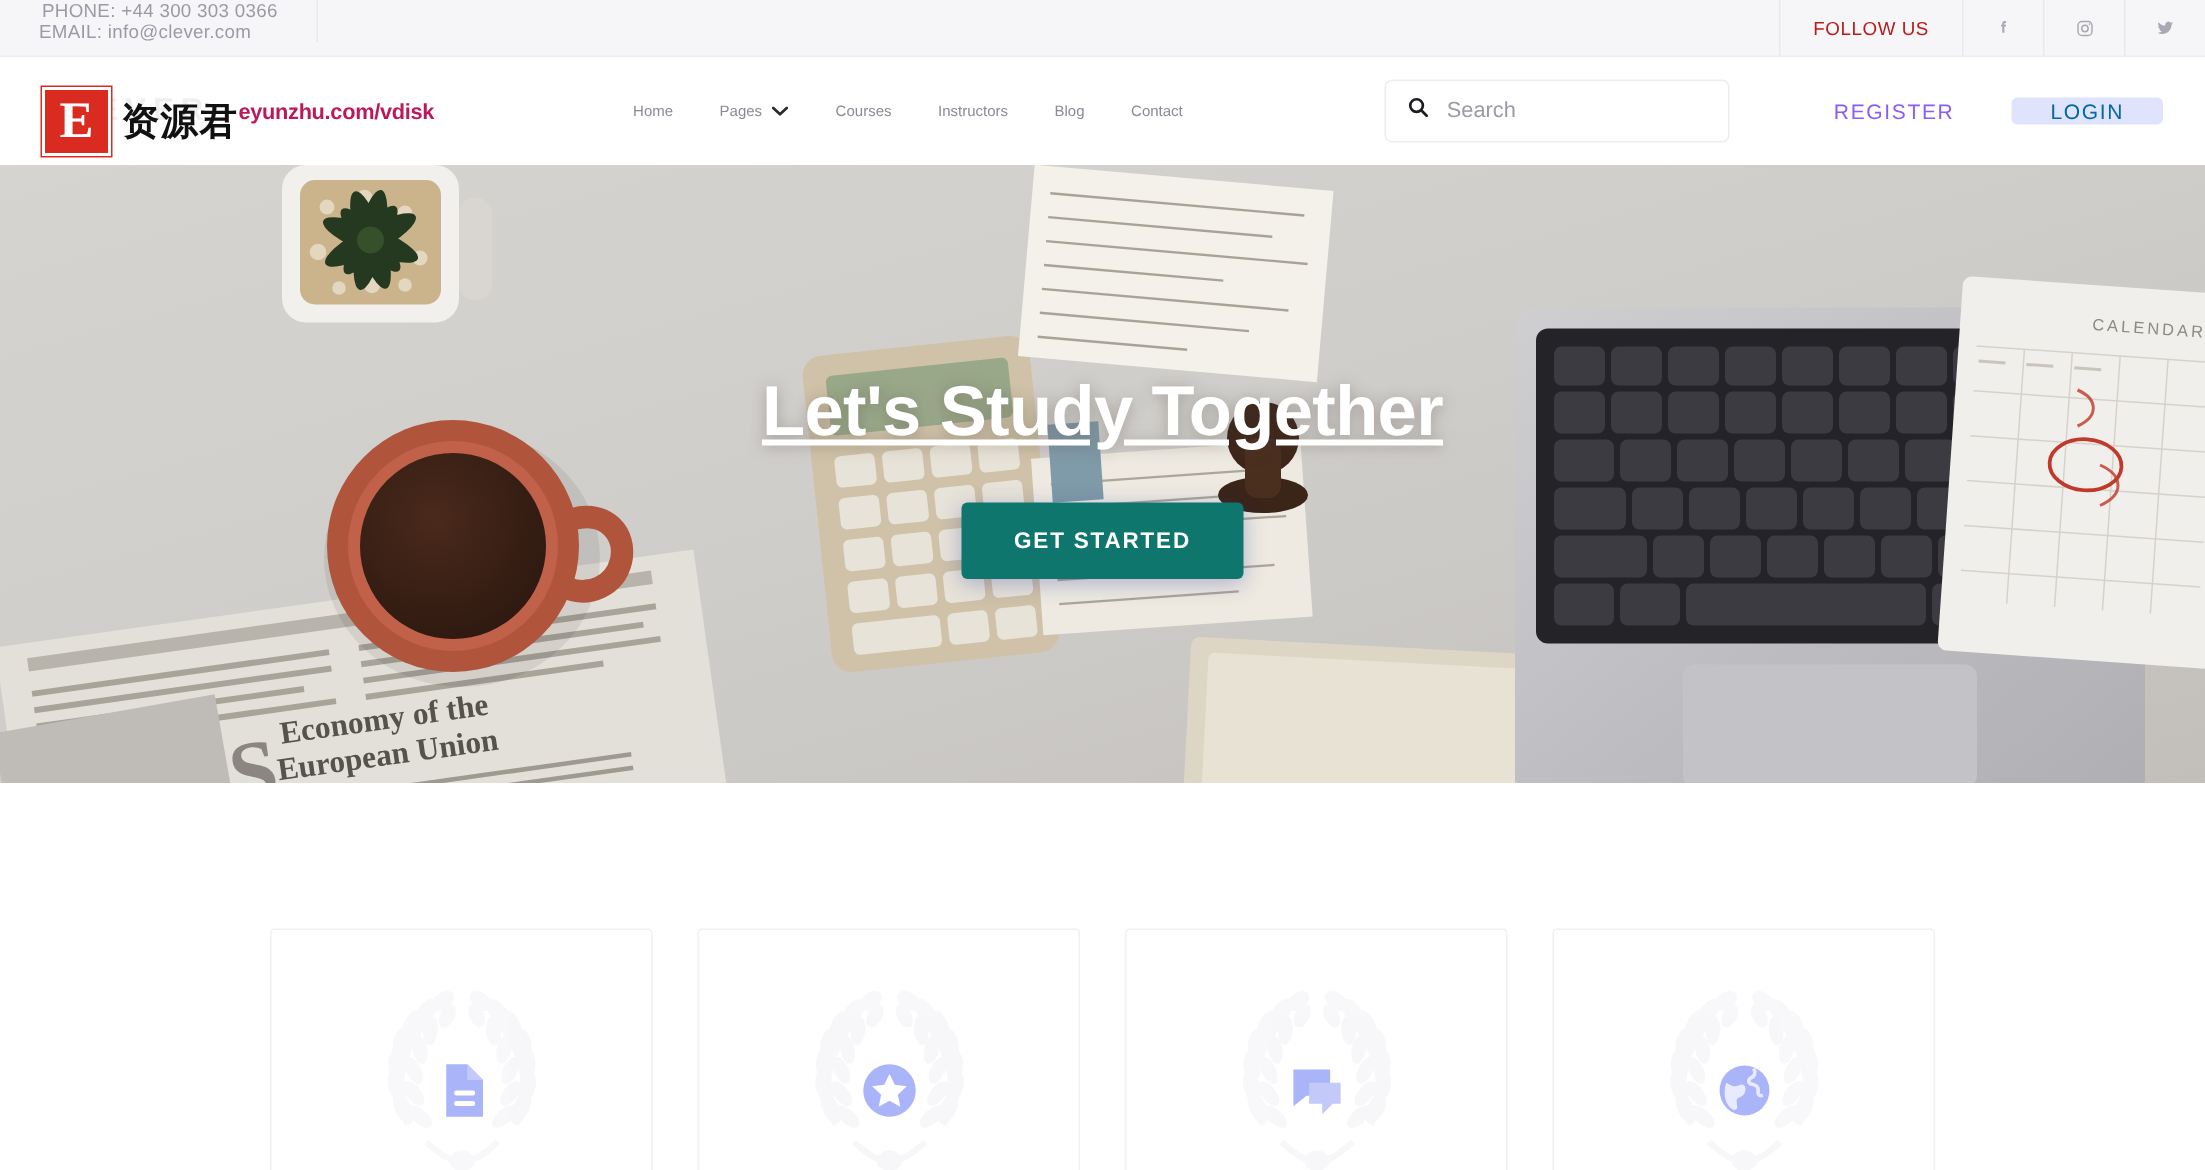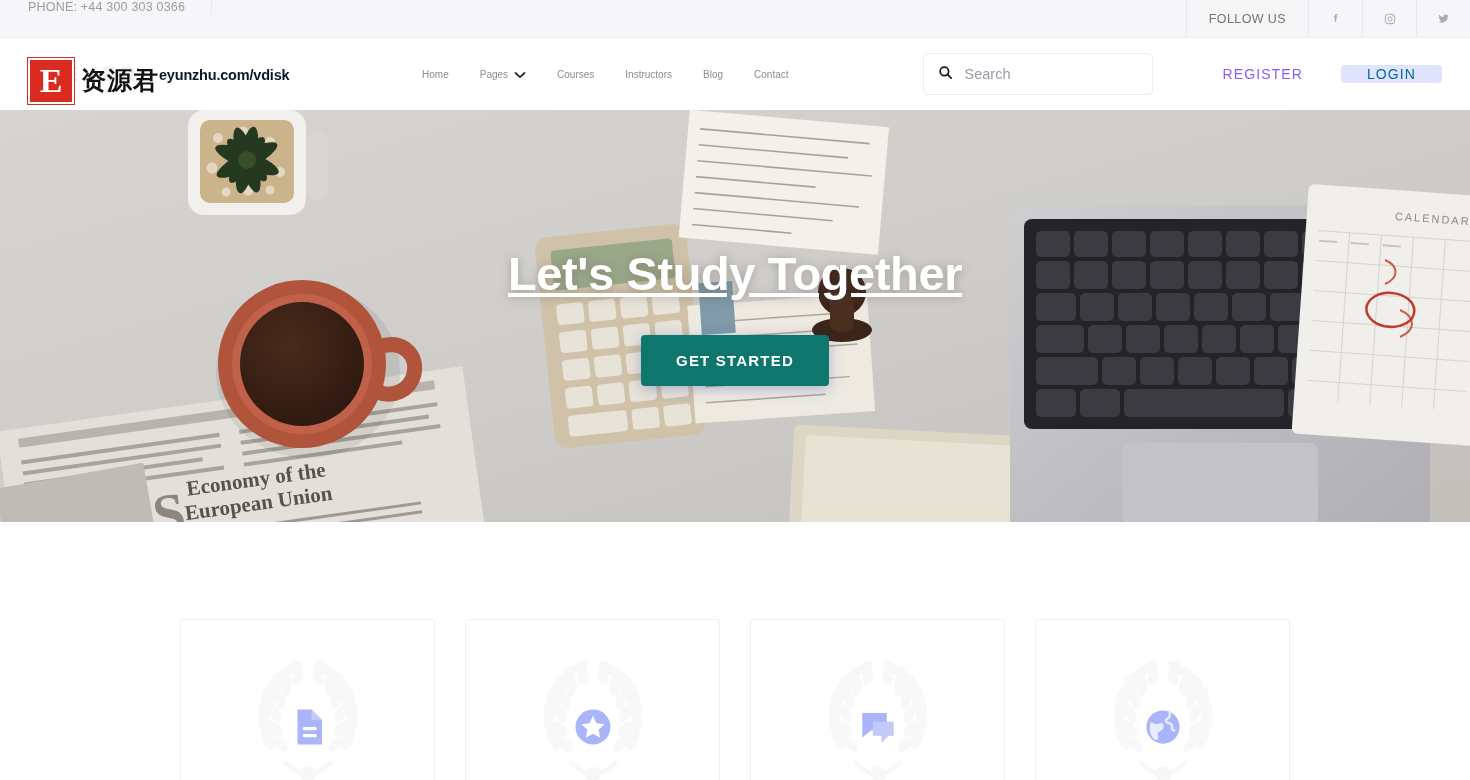--- a/index.html
+++ b/index.html
@@ -29,21 +29,21 @@
     letter-spacing:.2px;
     white-space:nowrap;
   }
   .tb-cell:first-child { padding-left:28px; }
   .topbar-spacer { flex:1; }
   .topbar-right { display:flex; align-items:stretch; }
   .tb-cell-r {
     display:flex; align-items:center; justify-content:center;
     border-left:1px solid #e8e8ee;
     min-width:54px;
-    color:#737373;
+    color:#b91c1c;
   }
   .tb-cell-r.label { padding:0 22px; letter-spacing:.4px; }
   .tb-cell-r svg { display:block; }
 
   
   .navbar {
     height:72px;
     background:#ffffff;
     display:flex;
     align-items:center;
@@ -203,30 +203,31 @@
   .wm-cn {
     font-size:25px;
     font-weight:bold;
     color:#111;
     font-family:"DejaVu Sans", sans-serif;
     letter-spacing:1px;
   }
   .wm-url {
     font-size:14.5px;
     font-weight:bold;
-    color:#0f172a;
+    color:#be185d;
     letter-spacing:-0.2px;
   }
 </style>
 </head>
 <body>
 
 <div class="topbar">
   <div class="topbar-left">
     <div class="tb-cell">PHONE: +44 300 303 0366</div>
+    <div class="tb-cell">EMAIL: info@clever.com</div>
   </div>
   <div class="topbar-spacer"></div>
   <div class="topbar-right">
     <div class="tb-cell-r label">FOLLOW US</div>
     <div class="tb-cell-r">
       <svg width="13" height="13" viewBox="0 0 24 24" fill="#a9a9b4">
           <path d="M15.5 8.2h-2.1V6.9c0-.6.4-.8.7-.8h1.4V3.8h-2c-2.2 0-2.7 1.6-2.7 2.7v1.7H9.3v2.4h1.5V18h2.6v-7.4h1.8l.3-2.4z"></path>
         </svg>
     </div>
     <div class="tb-cell-r">

